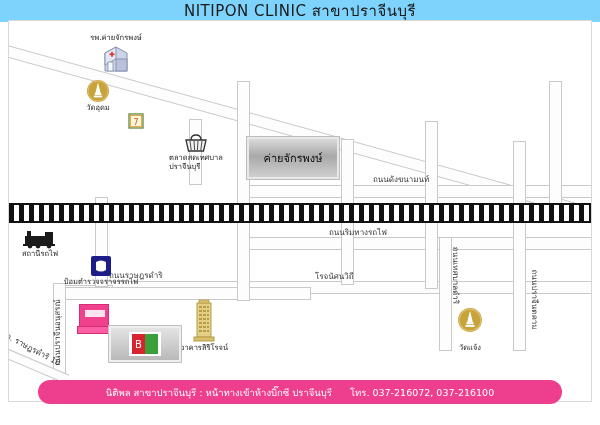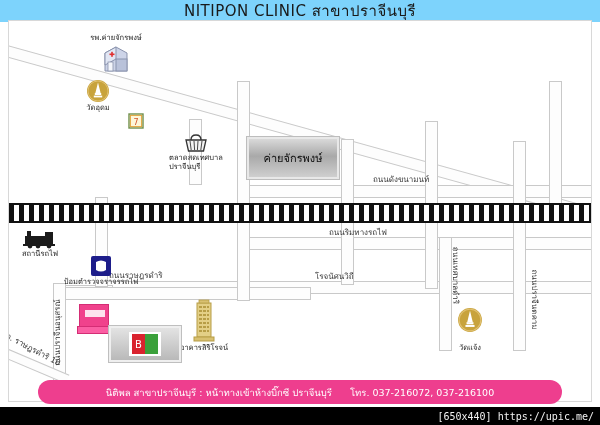--- a/index.html
+++ b/index.html
@@ -315,17 +315,14 @@
       </div>
     </div>
 
   </div>
 
   <div id="banner">
     <span class="txt">นิติพล สาขาปราจีนบุรี : หน้าทางเข้าห้างบิ๊กซี ปราจีนบุรี</span>
     <span class="txt">โทร. 037-216072, 037-216100</span>
   </div>
 
-  <div id="footer">
-    <span class="wm">[650x440] https://upic.me/</span>
-  </div>
 
 </div>
 
 </body></html>

